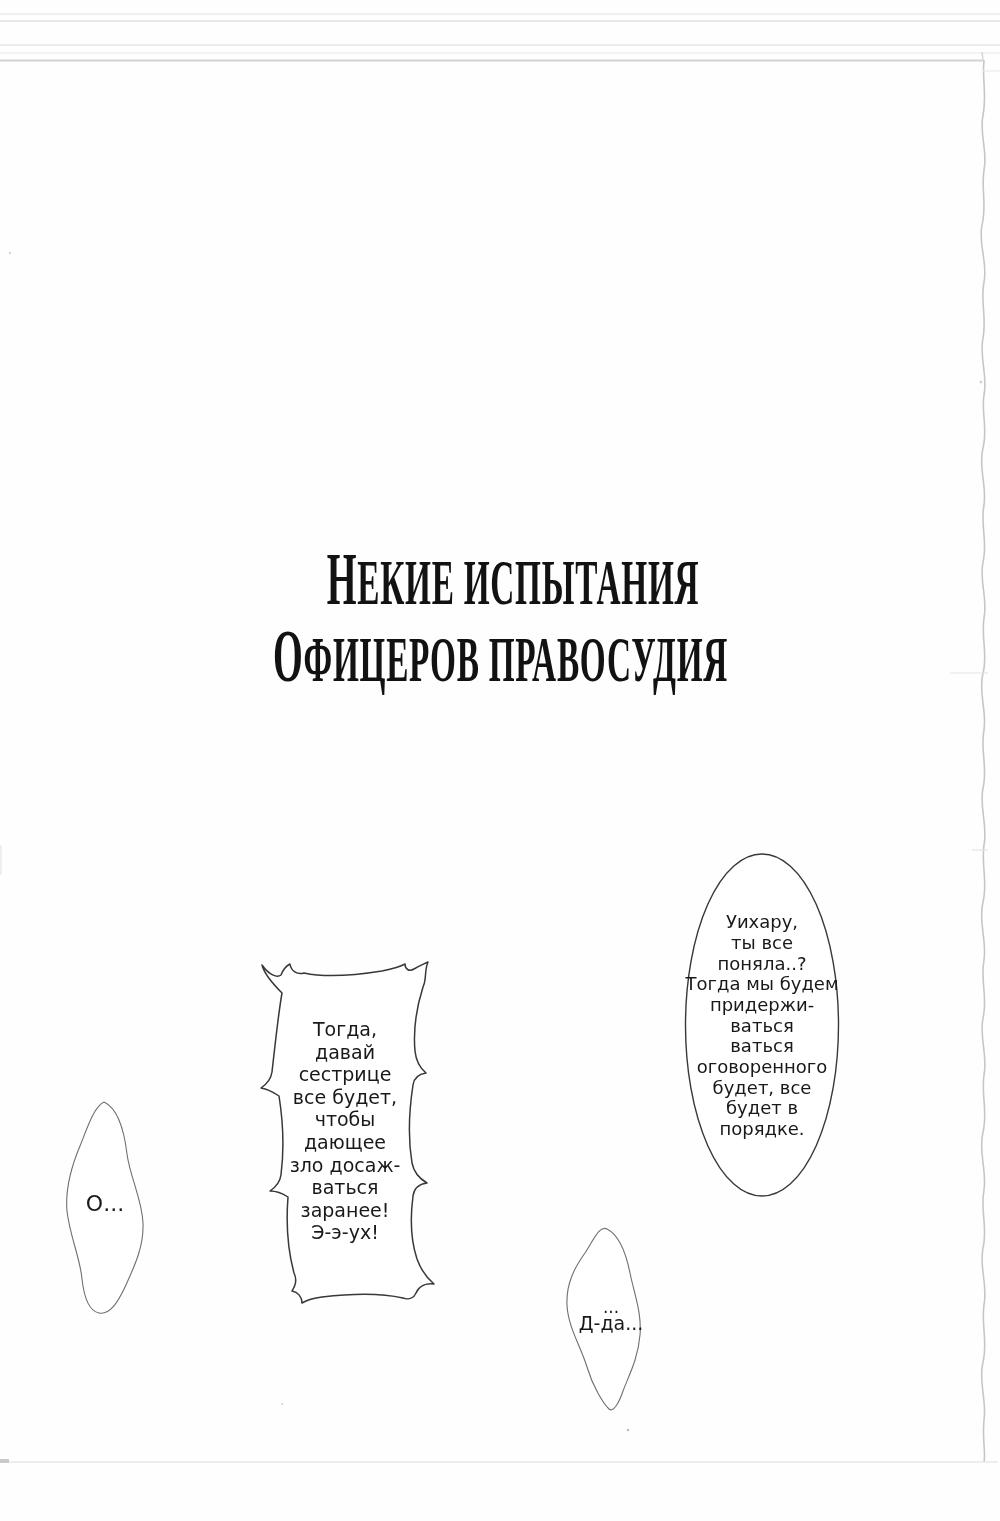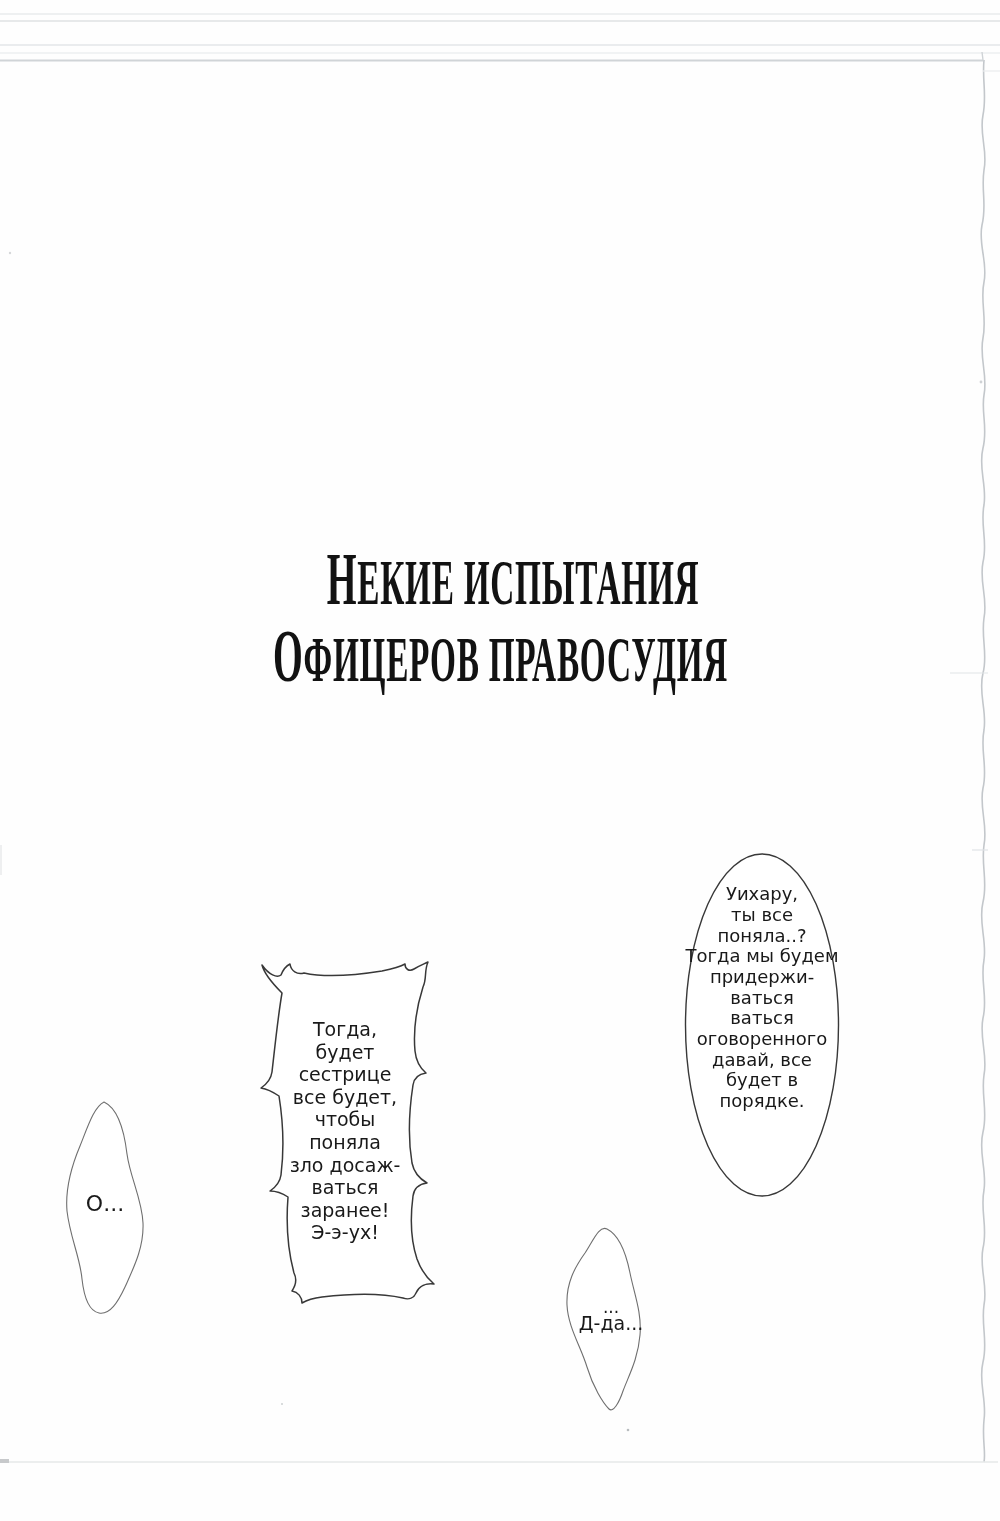--- a/index.html
+++ b/index.html
@@ -27,21 +27,21 @@
   .title-1{left:213px;top:544px;}
   .title-2{left:195px;top:621px;}
 
   
   .bubble-svg{position:absolute;}
   .bubble-text{
     position:absolute;display:flex;flex-direction:column;align-items:center;
     justify-content:center;text-align:center;color:#191919;
   }
   .bubble-text span{display:block;white-space:nowrap;}
-  .ellipse-text{left:687px;top:880px;width:150px;height:236px;
+  .ellipse-text{left:687px;top:908px;width:150px;height:236px;
     font-size:18px;line-height:20.7px;}
   .burst-text{left:265px;top:1016px;width:160px;height:230px;
     font-size:19px;line-height:22.6px;}
   .blob-left-text{left:59px;top:1188px;width:92px;height:32px;
     font-size:22px;line-height:30px;}
   .blob-bottom-text{left:565px;top:1290px;width:92px;height:52px;
     font-size:19px;line-height:19px;}
   .blob-bottom-text .dots{font-size:17px;line-height:14px;}
 </style>
 </head>
@@ -93,21 +93,21 @@
   </svg>
   <div class="bubble-text ellipse-text">
     <span>Уихару,</span>
     <span>ты все</span>
     <span>поняла..?</span>
     <span>Тогда мы будем</span>
     <span>придержи-</span>
     <span>ваться</span>
     <span>ваться</span>
     <span>оговоренного</span>
-    <span>давай, все</span>
+    <span>будет, все</span>
     <span>будет в</span>
     <span>порядке.</span>
   </div>
 
   <svg class="bubble-svg" style="left:250px;top:960px;" width="190" height="346" viewBox="0 0 190 346">
     <path d="M32,33
              C24,25 14,13 12,5 C19,15 27,18 31,15 C33,10 36,6 40,4
              C41,11 47,15 54,13 C77,18 107,15 132,11 C142,9 150,7 155,4
              C155,9 159,12 164,9 C169,6 174,4 178,2
              C174,11 177,19 173,27 C167,46 163,69 165,91
@@ -117,25 +117,25 @@
              C171,310 178,319 184,324 C176,323 169,326 166,333
              C164,338 159,340 153,338 C127,332 97,334 72,337
              C64,338 57,340 52,343 C52,337 48,332 42,331
              C46,325 47,319 44,313 C38,291 36,263 38,237
              C32,233 26,231 20,231 C26,227 30,222 31,215
              C34,191 33,161 29,136 C23,132 17,129 11,128
              C17,124 21,119 22,112 C25,86 28,56 32,33 Z" fill="#ffffff" stroke="#383838" stroke-width="1.5" stroke-linejoin="round"></path>
   </svg>
   <div class="bubble-text burst-text">
     <span>Тогда,</span>
-    <span>будет</span>
+    <span>давай</span>
     <span>сестрице</span>
     <span>все будет,</span>
     <span>чтобы</span>
-    <span>поняла</span>
+    <span>дающее</span>
     <span>зло досаж-</span>
     <span>ваться</span>
     <span>заранее!</span>
     <span>Э-э-ух!</span>
   </div>
 
   <svg class="bubble-svg" style="left:60px;top:1098px;" width="90" height="222" viewBox="0 0 90 222">
     <path d="M44,4
              C57,10 64,31 67,56 C70,79 82,101 83,125
              C84,149 74,169 65,189 C58,204 50,217 39,215

